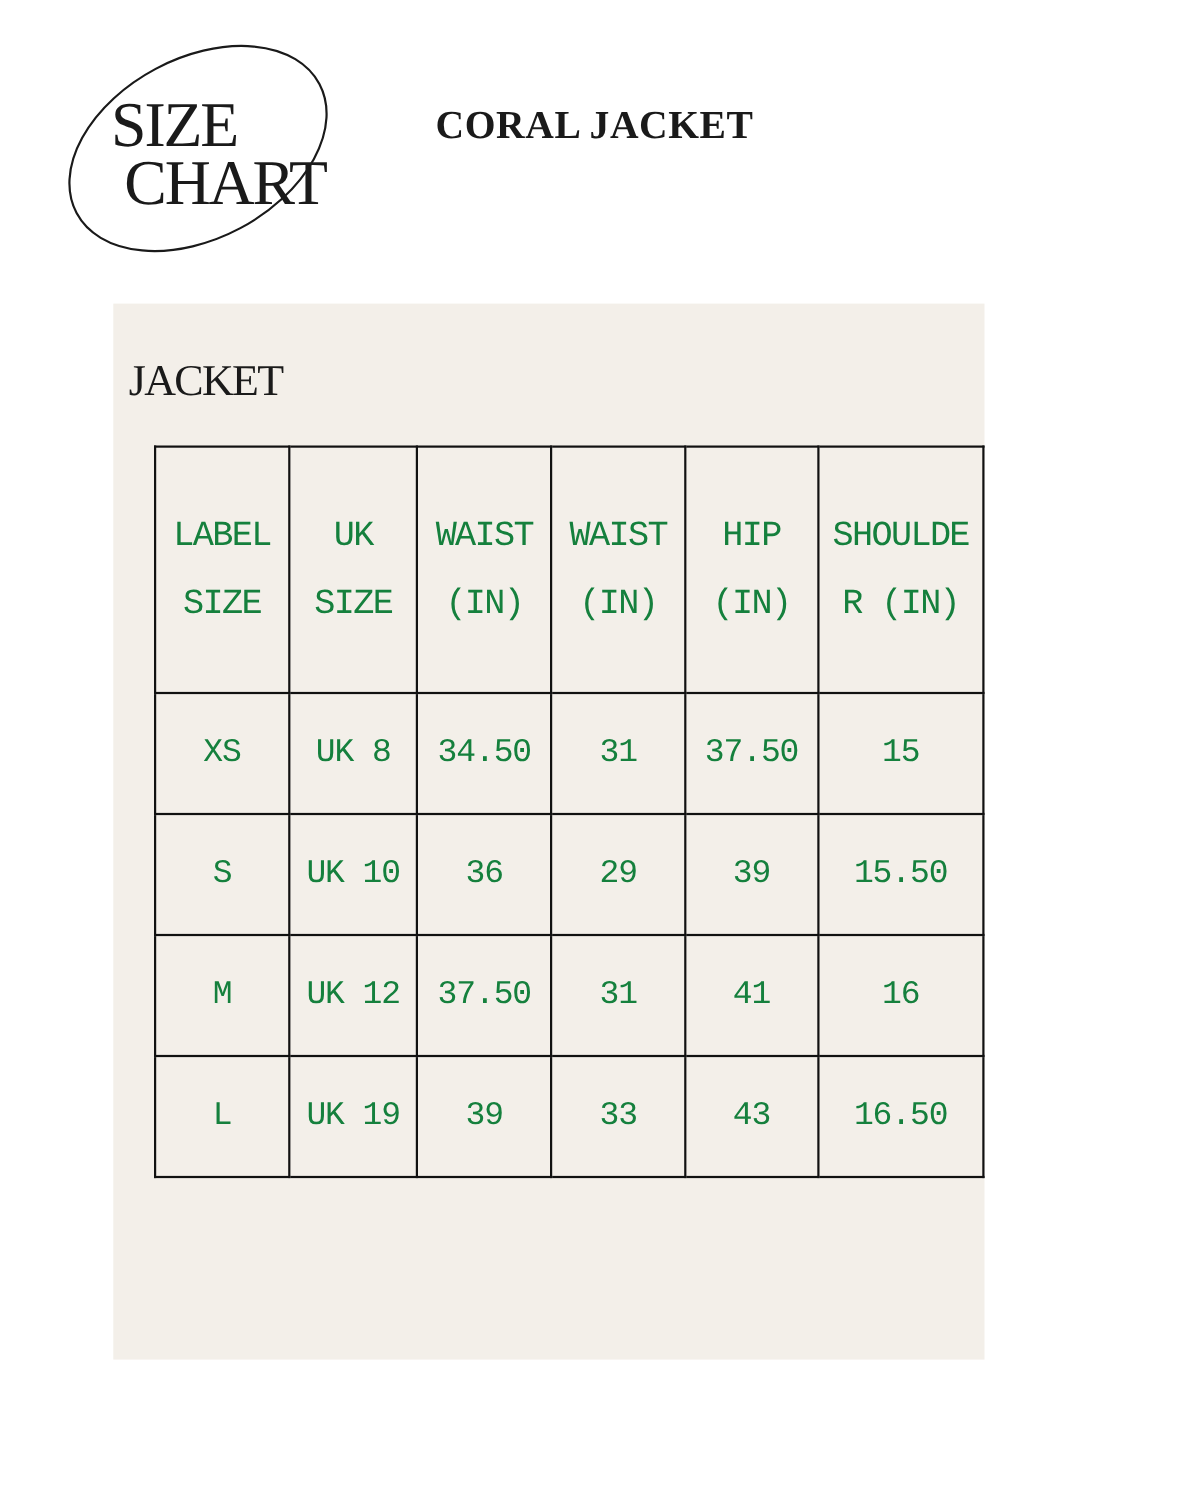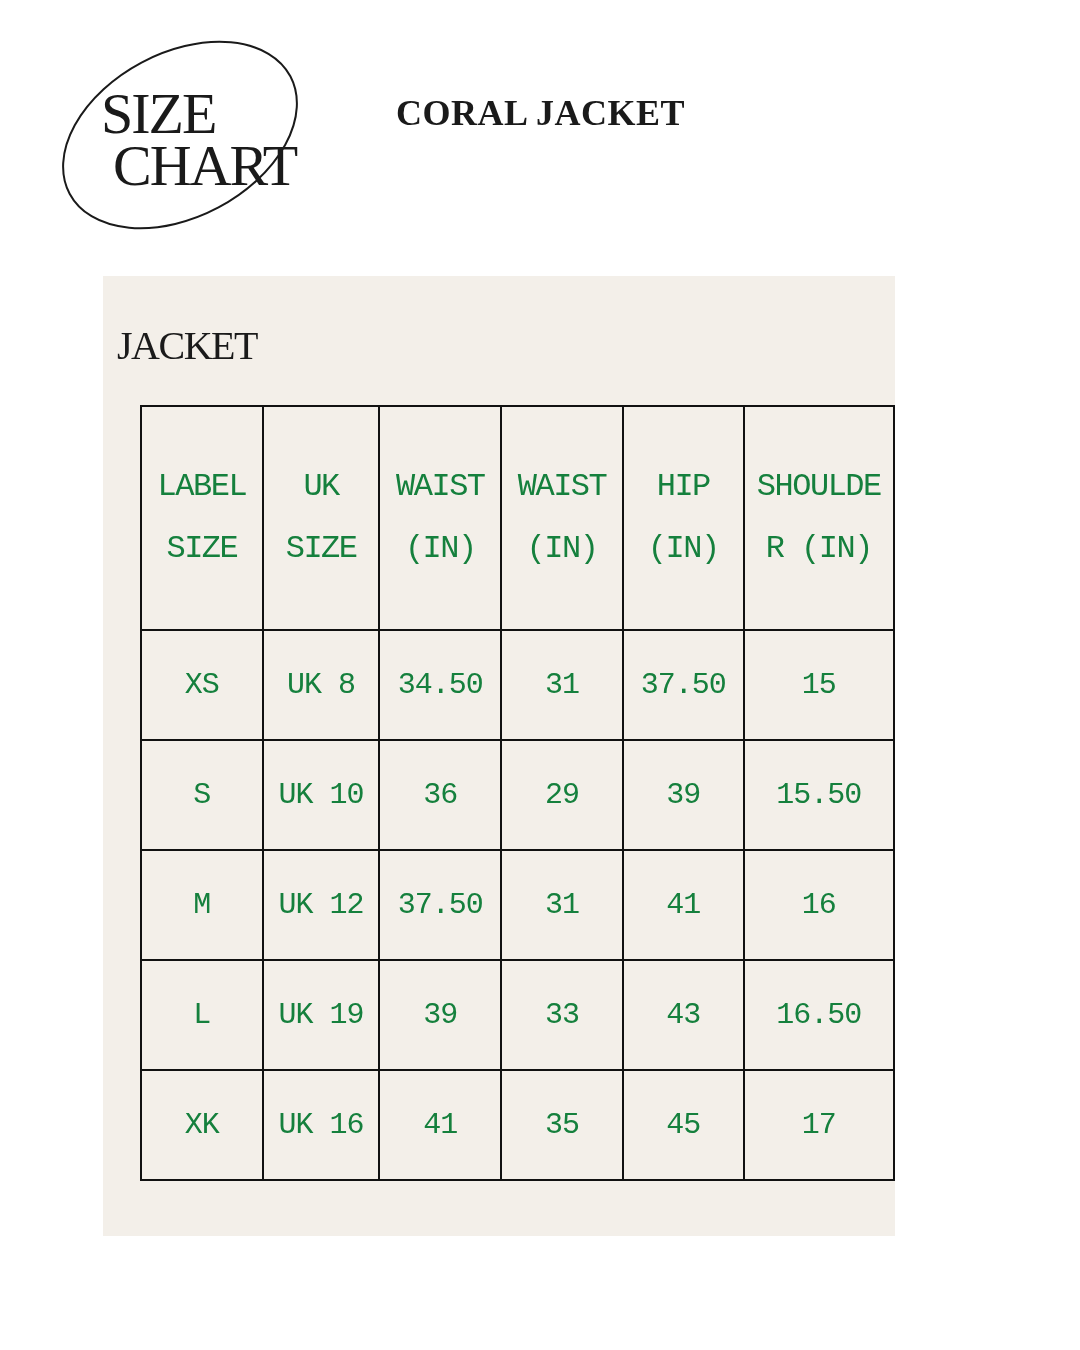--- a/index.html
+++ b/index.html
@@ -91,23 +91,15 @@
         <td>16</td>
       </tr>
       <tr>
         <td>L</td>
         <td>UK 19</td>
         <td>39</td>
         <td>33</td>
         <td>43</td>
         <td>16.50</td>
       </tr>
-      <tr>
-        <td>XK</td>
-        <td>UK 16</td>
-        <td>41</td>
-        <td>35</td>
-        <td>45</td>
-        <td>17</td>
-      </tr>
     </tbody>
   </table>
 </div>
 
 </body></html>

